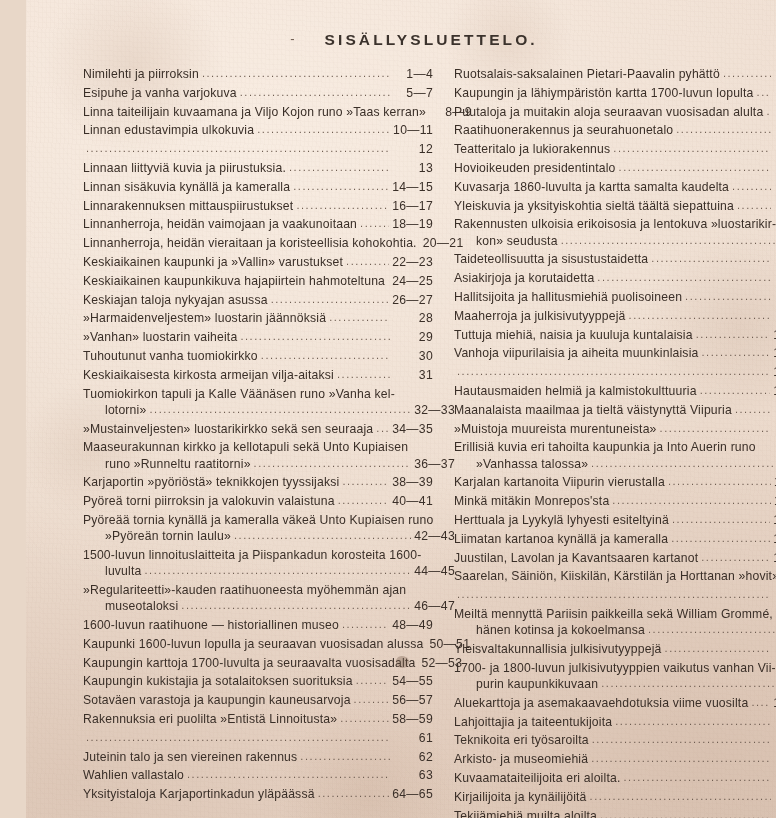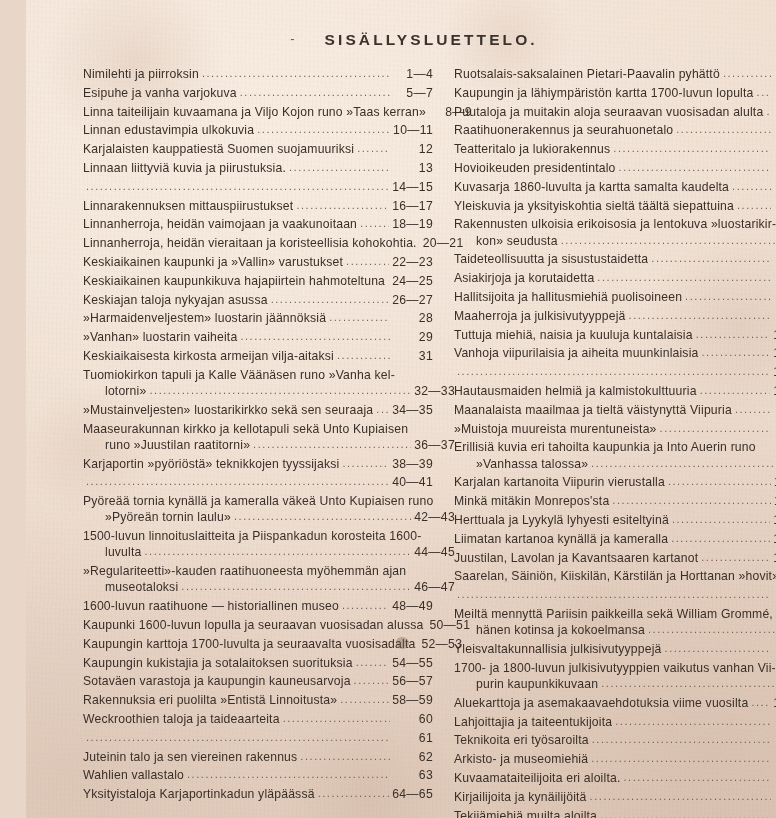--- a/index.html
+++ b/index.html
@@ -183,34 +183,34 @@
       </div>
       <div class="entry">
         <div class="l1">
           <span class="etext">Linnan  edustavimpia  ulkokuvia</span>
           <span class="leader"></span>
           <span class="pg">10—11</span>
         </div>
       </div>
       <div class="entry">
         <div class="l1">
-          <span class="etext">Karjalaisten  kauppatiestä Suomen suojamuuriksi</span>
           <span class="leader"></span>
           <span class="pg">12</span>
         </div>
       </div>
       <div class="entry">
         <div class="l1">
           <span class="etext">Linnaan  liittyviä kuvia  ja  piirustuksia.</span>
           <span class="leader"></span>
           <span class="pg">13</span>
         </div>
       </div>
       <div class="entry">
         <div class="l1">
+          <span class="etext">Linnan  sisäkuvia  kynällä  ja  kameralla</span>
           <span class="leader"></span>
           <span class="pg">14—15</span>
         </div>
       </div>
       <div class="entry">
         <div class="l1">
           <span class="etext">Linnarakennuksen   mittauspiirustukset</span>
           <span class="leader"></span>
           <span class="pg">16—17</span>
         </div>
@@ -259,20 +259,27 @@
       </div>
       <div class="entry">
         <div class="l1">
           <span class="etext">»Vanhan»  luostarin  vaiheita</span>
           <span class="leader"></span>
           <span class="pg">29</span>
         </div>
       </div>
       <div class="entry">
         <div class="l1">
+          <span class="etext">Tuhoutunut   vanha   tuomiokirkko</span>
+          <span class="leader"></span>
+          <span class="pg">30</span>
+        </div>
+      </div>
+      <div class="entry">
+        <div class="l1">
           <span class="etext">Keskiaikaisesta kirkosta armeijan vilja-aitaksi</span>
           <span class="leader"></span>
           <span class="pg">31</span>
         </div>
       </div>
       <div class="entry">
         <div class="l1 contline">
           <span class="etext">Tuomiokirkon  tapuli  ja  Kalle  Väänäsen  runo  »Vanha  kel-</span>
           <span class="leader none"></span>
         </div>
@@ -288,34 +295,35 @@
           <span class="leader"></span>
           <span class="pg">34—35</span>
         </div>
       </div>
       <div class="entry">
         <div class="l1 contline">
           <span class="etext">Maaseurakunnan  kirkko  ja  kellotapuli  sekä  Unto  Kupiaisen</span>
           <span class="leader none"></span>
         </div>
         <div class="l2">
-          <span class="etext">runo  »Juustilan   raatitorni»</span>
+          <span class="etext">runo  »Runneltu   raatitorni»</span>
           <span class="leader"></span>
           <span class="pg">36—37</span>
         </div>
       </div>
       <div class="entry">
         <div class="l1">
           <span class="etext">Karjaportin  »pyöriöstä»  teknikkojen  tyyssijaksi</span>
           <span class="leader"></span>
           <span class="pg">38—39</span>
         </div>
       </div>
       <div class="entry">
         <div class="l1">
+          <span class="etext">Pyöreä  torni  piirroksin  ja  valokuvin  valaistuna</span>
           <span class="leader"></span>
           <span class="pg">40—41</span>
         </div>
       </div>
       <div class="entry">
         <div class="l1 contline">
           <span class="etext">Pyöreää tornia kynällä ja kameralla väkeä Unto Kupiaisen runo</span>
           <span class="leader none"></span>
         </div>
         <div class="l2">
@@ -380,27 +388,20 @@
           <span class="etext">Sotaväen  varastoja  ja  kaupungin  kauneusarvoja</span>
           <span class="leader"></span>
           <span class="pg">56—57</span>
         </div>
       </div>
       <div class="entry">
         <div class="l1">
           <span class="etext">Rakennuksia  eri  puolilta  »Entistä  Linnoitusta»</span>
           <span class="leader"></span>
           <span class="pg">58—59</span>
-        </div>
-      </div>
-      <div class="entry">
-        <div class="l1">
-          <span class="etext">Weckroothien  taloja  ja  taideaarteita</span>
-          <span class="leader"></span>
-          <span class="pg">60</span>
         </div>
       </div>
       <div class="entry">
         <div class="l1">
           <span class="leader"></span>
           <span class="pg">61</span>
         </div>
       </div>
       <div class="entry">
         <div class="l1">

